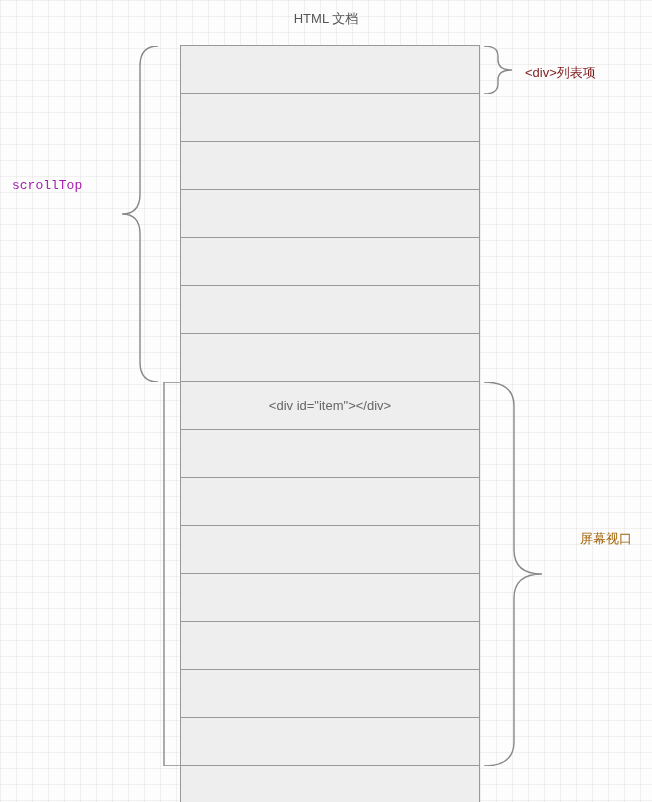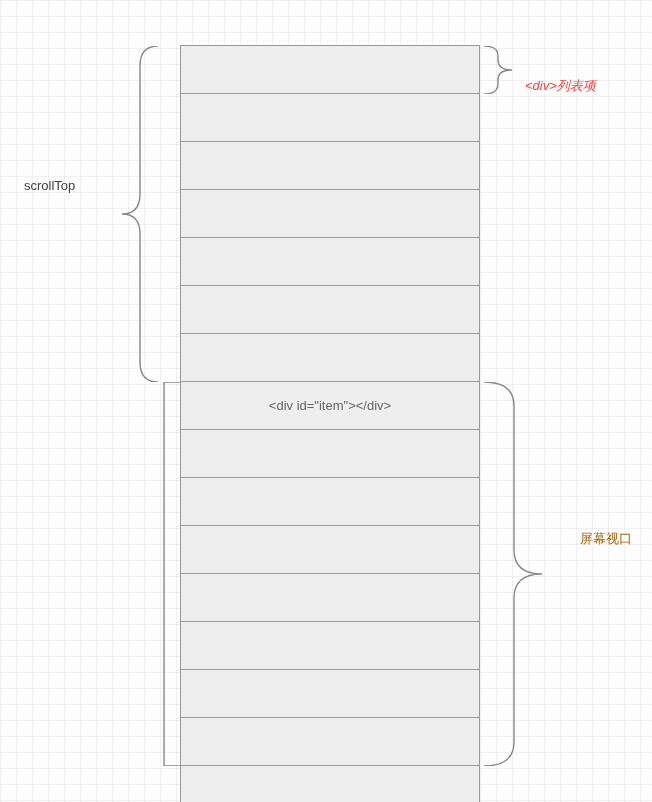--- a/index.html
+++ b/index.html
@@ -46,47 +46,48 @@
   }
 
   
   .brace {
     position: absolute;
   }
 
   
   .label-scrolltop {
     position: absolute;
-    left: 24px;
+    left: 12px;
     top: 178px;
-    color: #404040;
+    color: #a21caf;
+    font-family: Liberation Mono, monospace;
   }
 
   
   .label-listitem {
     position: absolute;
     left: 525px;
-    top: 77px;
-    color: #ef4444;
-    font-style: italic;
+    top: 64px;
+    color: #7f1d1d;
   }
 
   
   .label-viewport {
     position: absolute;
     left: 580px;
     top: 530px;
     color: #a16207;
   }
 </style>
 </head>
 <body>
 
 <div class="page">
 
+  <div class="title">HTML 文档</div>
 
   <div class="list">
     <div class="row"></div>
     <div class="row"></div>
     <div class="row"></div>
     <div class="row"></div>
     <div class="row"></div>
     <div class="row"></div>
     <div class="row"></div>
     <div class="row">&lt;div id="item"&gt;&lt;/div&gt;</div>

